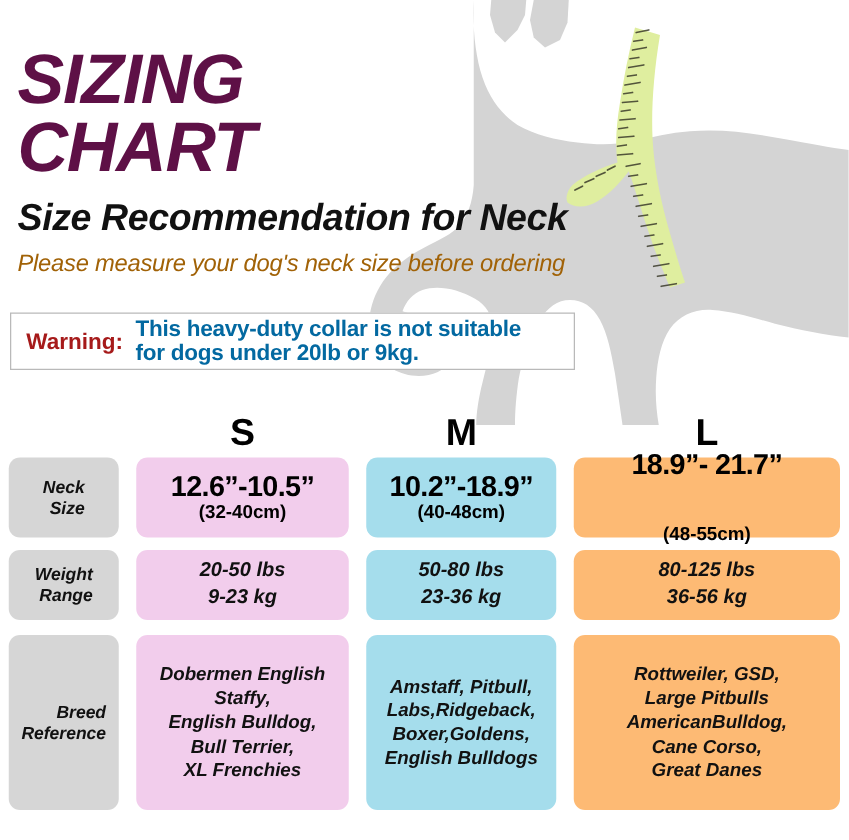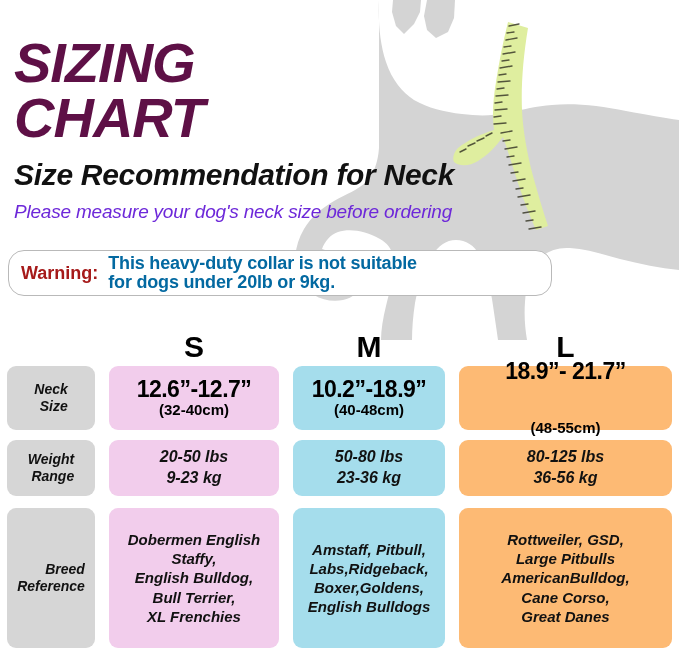--- a/index.html
+++ b/index.html
@@ -51,34 +51,34 @@
     font-size: 30px;
     color: #111111;
     margin: 12px 0 0 0;
     letter-spacing: -0.3px;
   }
   #chart-instruction {
     font-family: "Liberation Sans", sans-serif;
     font-style: italic;
     font-weight: normal;
     font-size: 19px;
-    color: #6d28d9;
+    color: #a16207;
     margin: 9px 0 0 0;
     letter-spacing: -0.2px;
   }
 
   
   #warning-box {
     position: absolute;
     left: 8px;
     top: 250px;
-    width: 544px;
+    width: 452px;
     height: 46px;
     border: 1px solid #b9b9b9;
-    border-radius: 16px;
+    border-radius: 0;
     background: #ffffff;
     display: flex;
     align-items: center;
     box-sizing: border-box;
   }
   #warning-label {
     font-weight: bold;
     font-size: 18px;
     color: #a61a1a;
     padding-left: 12px;
@@ -306,21 +306,21 @@
     <div class="col-m size-letter">M</div>
     <div class="col-l size-letter">L</div>
   </div>
 
   <div class="table-row" id="neck-row">
     <div class="col-label cell cell-gray">
       <span class="row-label">Neck
 Size</span>
     </div>
     <div class="col-s cell cell-pink">
-      <span class="neck-main">12.6”-12.7”</span>
+      <span class="neck-main">12.6”-10.5”</span>
       <span class="neck-sub">(32-40cm)</span>
     </div>
     <div class="col-m cell cell-blue">
       <span class="neck-main">10.2”-18.9”</span>
       <span class="neck-sub">(40-48cm)</span>
     </div>
     <div class="col-l cell cell-green">
       <span class="neck-main">18.9”- 21.7”</span>
       <span class="neck-sub">(48-55cm)</span>
     </div>

